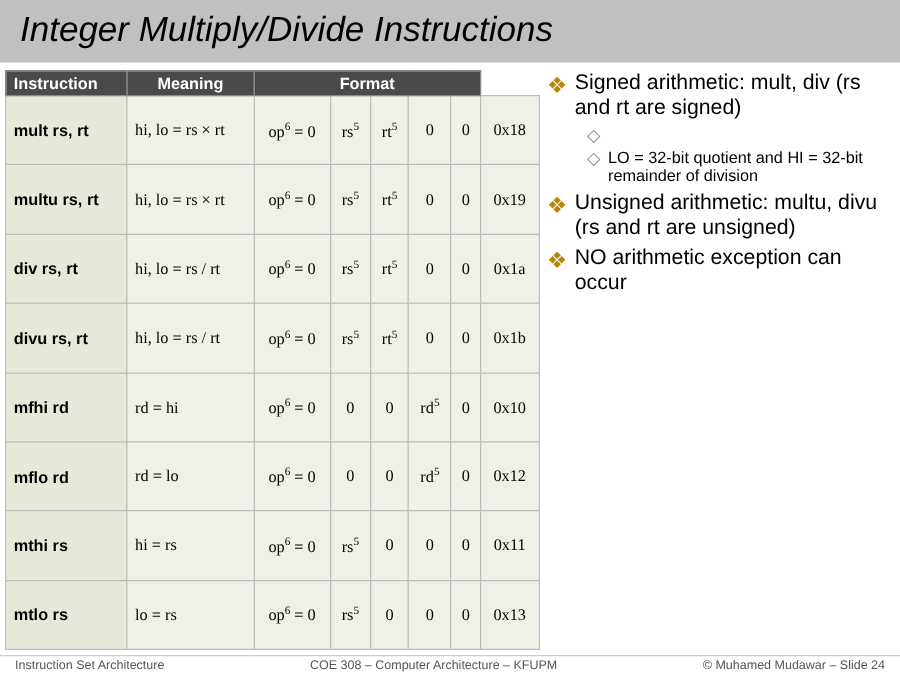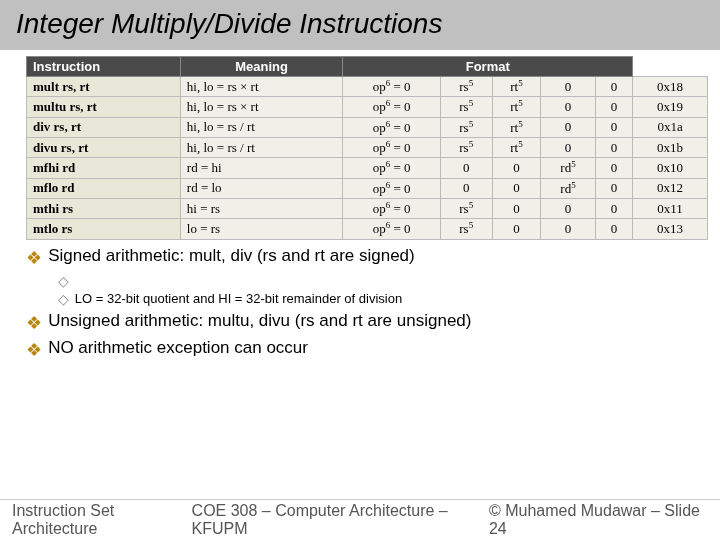--- a/index.html
+++ b/index.html
@@ -22,23 +22,22 @@
       padding: 8px 16px 10px 16px;
     }
     .header h1 {
       font-size: 28px;
       font-weight: normal;
       color: #000;
       font-style: italic;
     }
     .main {
       flex: 1;
-      padding: 6px 12px 4px 26px;
-      display: flex;
-      flex-direction: column;
+      padding: 6px 12px 4px 4px;
+      display: flex;
       gap: 6px;
     }
     
     .instr-table {
       width: 100%;
       border-collapse: collapse;
       font-size: 13px;
     }
     .instr-table th {
       background: #4a4a4a;
@@ -50,21 +49,21 @@
     .instr-table th.left {
       text-align: left;
     }
     .instr-table td {
       padding: 1px 6px;
       border: 1px solid #bbb;
       color: #000;
       background: #f0f0e8;
     }
     .instr-table td.instr-col {
-      font-family: Liberation Serif, serif;
+      font-family: Liberation Sans, sans-serif;
       font-weight: bold;
       background: #e8e8d8;
       white-space: nowrap;
     }
     .instr-table td.meaning-col {
       text-align: left;
       font-family: Liberation Serif, serif;
       white-space: nowrap;
     }
     .instr-table td.center {
@@ -110,21 +109,21 @@
       color: #888;
       font-size: 14px;
       flex-shrink: 0;
     }
     .footer {
       display: flex;
       justify-content: space-between;
       align-items: center;
       padding: 2px 12px;
       border-top: 1px solid #ccc;
-      font-size: 16px;
+      font-size: 10px;
       color: #555;
     }
   </style>
 </head>
 <body>
 
 <div class="page">
   <div class="header">
     <h1>Integer Multiply/Divide Instructions</h1>
   </div>

